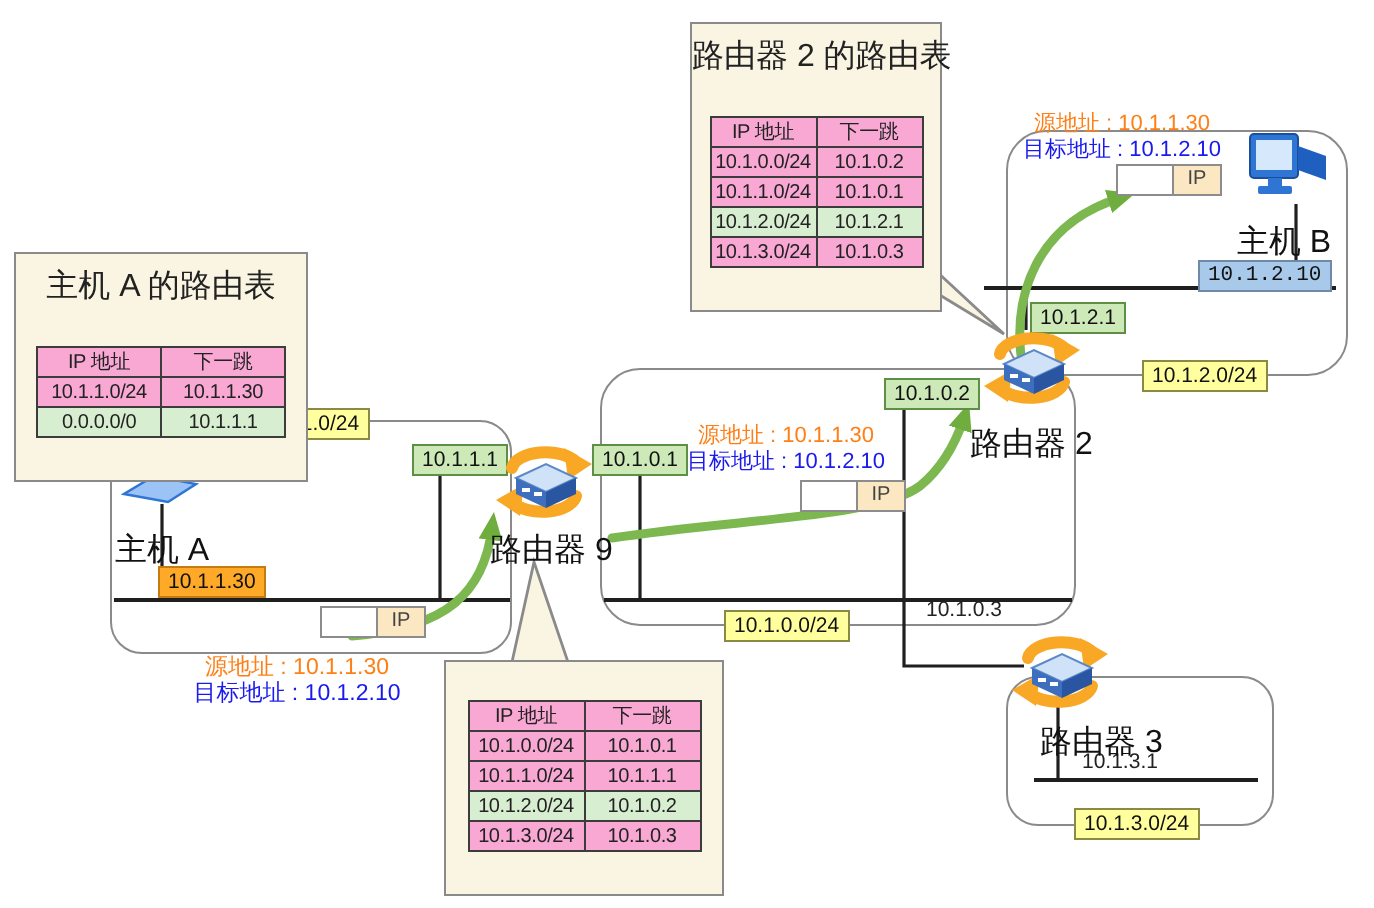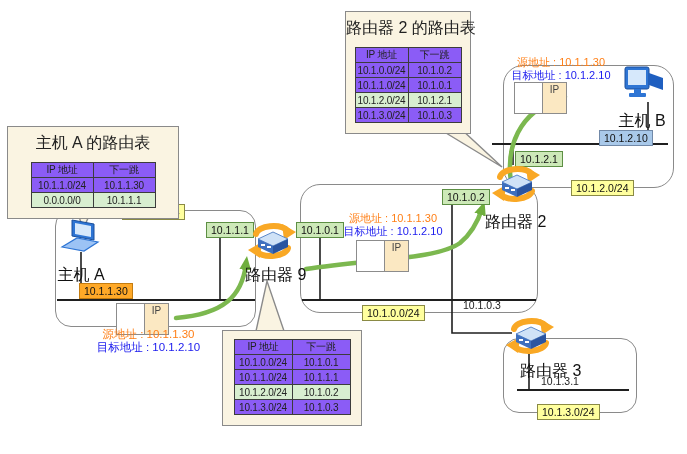--- a/index.html
+++ b/index.html
@@ -9,37 +9,37 @@
   svg.overlay{position:absolute;left:0;top:0;}
   .net-rect{position:absolute;border:1.6px solid #8a8a8a;border-radius:18px;background:transparent;}
   .bus{stroke:#1f1f1f;stroke-width:2;fill:none;}
   .conn{stroke:#1f1f1f;stroke-width:1.6;fill:none;}
   .pointer{fill:#faf4e2;stroke:#8a8a8a;stroke-width:1.4;}
   .garrow{stroke:#7cb84f;stroke-width:4.5;fill:none;stroke-linecap:round;}
   .tag{position:absolute;font-size:10.5px;line-height:13px;color:#111;border:1.2px solid #6b6b3a;
        padding:1px 4px 0 4px;height:16px;text-align:center;white-space:nowrap;}
   .tag.yellow{background:#ffff9e;border-color:#8a8a45;}
   .tag.green{background:#cde9b8;border-color:#5d8f44;}
-  .tag.blue{background:#a9c9ea;border-color:#7189a8;}
+  .tag.blue{background:#a9c9ea;border-color:#7189a8;font-family:Liberation Mono, monospace;}
   .tag.orange{background:#ffa928;border-color:#c47c10;}
   .plain-ip{position:absolute;font-size:10.5px;color:#222;white-space:nowrap;}
   .dev-label{position:absolute;font-size:16px;color:#111;text-align:center;white-space:nowrap;}
   .callout{position:absolute;background:#faf4e2;border:1.4px solid #8a8a8a;padding:4px 0 6px 0;}
   .callout .ttl{font-size:16px;color:#222;text-align:center;padding:2px 0 4px 0;white-space:nowrap;}
-  table.rt{border-collapse:collapse;margin:4px auto;background:#8b5cf6;}
+  table.rt{border-collapse:collapse;margin:15px auto;background:#f9a8d4;}
   table.rt td{border:1px solid #3c3c3c;font-size:10px;letter-spacing:-0.2px;color:#222;
               text-align:center;padding:0 2px;height:15px;white-space:nowrap;}
   table.rt tr.hl td{background:#d8eed0;}
   .c-hosta table.rt td{min-width:62px;}
   .c-r1 table.rt td{min-width:58px;}
   .c-r2 table.rt td{min-width:53px;}
   .srcdst{position:absolute;text-align:center;font-weight:normal;font-size:11.5px;line-height:12.5px;white-space:nowrap;}
   .srcdst .src{color:#ff7f16;}
   .srcdst .dst{color:#1a1aee;}
-  .packet{position:absolute;display:flex;height:32px;}
+  .packet{position:absolute;display:flex;height:16px;margin-left:44px;}
   .packet .pw{width:29px;background:#ffffff;border:1.2px solid #8c8c8c;}
   .packet .pi{width:24px;background:#fbe8c2;border:1.2px solid #8c8c8c;border-left:none;
               font-size:10px;text-align:center;line-height:14px;color:#444;}
   .icon{position:absolute;}
 </style>
 </head>
 <body>
 
 <div id="stage">
 
@@ -174,21 +174,21 @@
   </div>
   <div class="srcdst" style="left:330px;top:212px;width:126px;font-size:11px;">
     <div class="src">源地址 : 10.1.1.30</div>
     <div class="dst">目标地址 : 10.1.2.10</div>
   </div>
   <div class="srcdst" style="left:499px;top:56px;width:124px;font-size:11px;">
     <div class="src">源地址 : 10.1.1.30</div>
     <div class="dst">目标地址 : 10.1.2.10</div>
   </div>
 
-  <div class="callout c-hosta" style="left:7px;top:126px;width:172px;">
+  <div class="callout c-hosta" style="left:7px;top:126px;width:147px;">
     <div class="ttl">主机 A 的路由表</div>
     <table class="rt">
       <tbody>
           <tr>
         <td>IP 地址</td>
         <td>下一跳</td>
       </tr>
       <tr>
         <td>10.1.1.0/24</td>
         <td>10.1.1.30</td>

